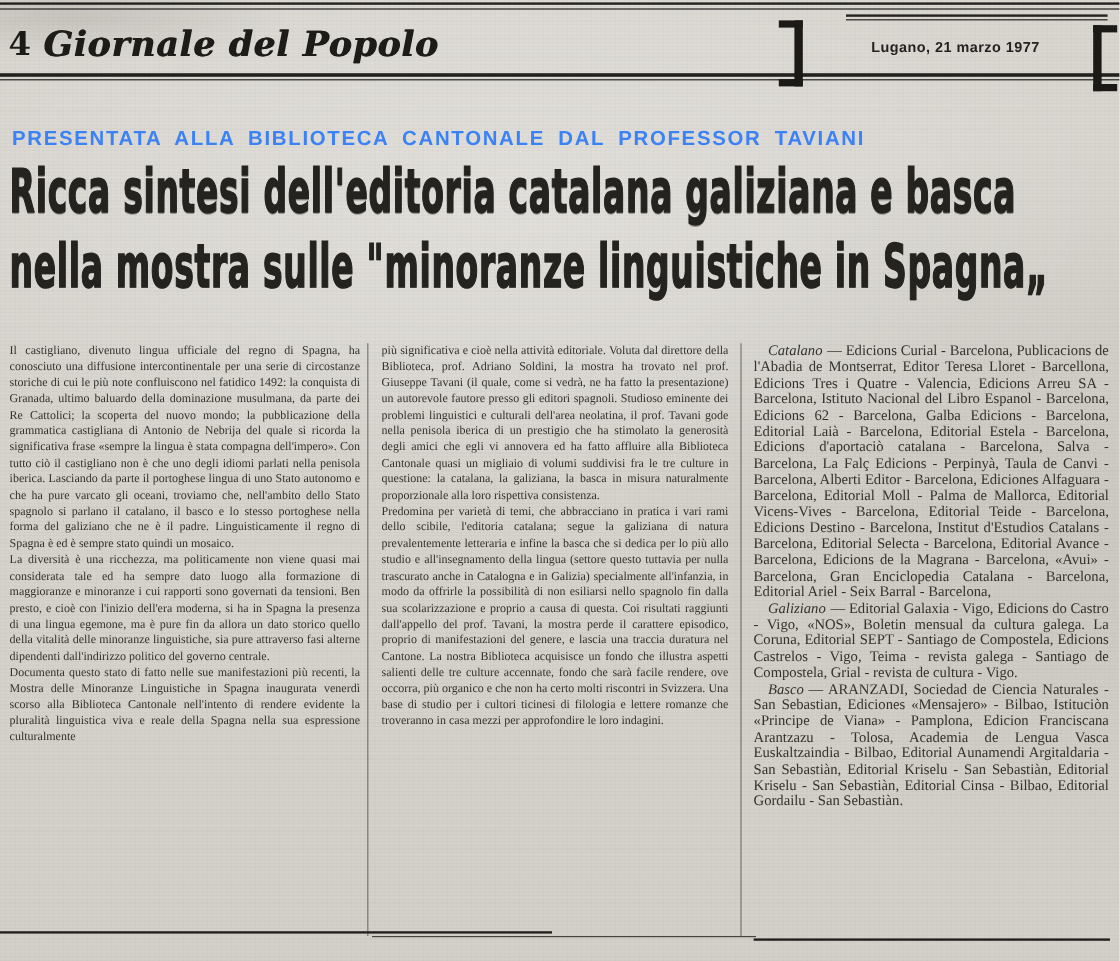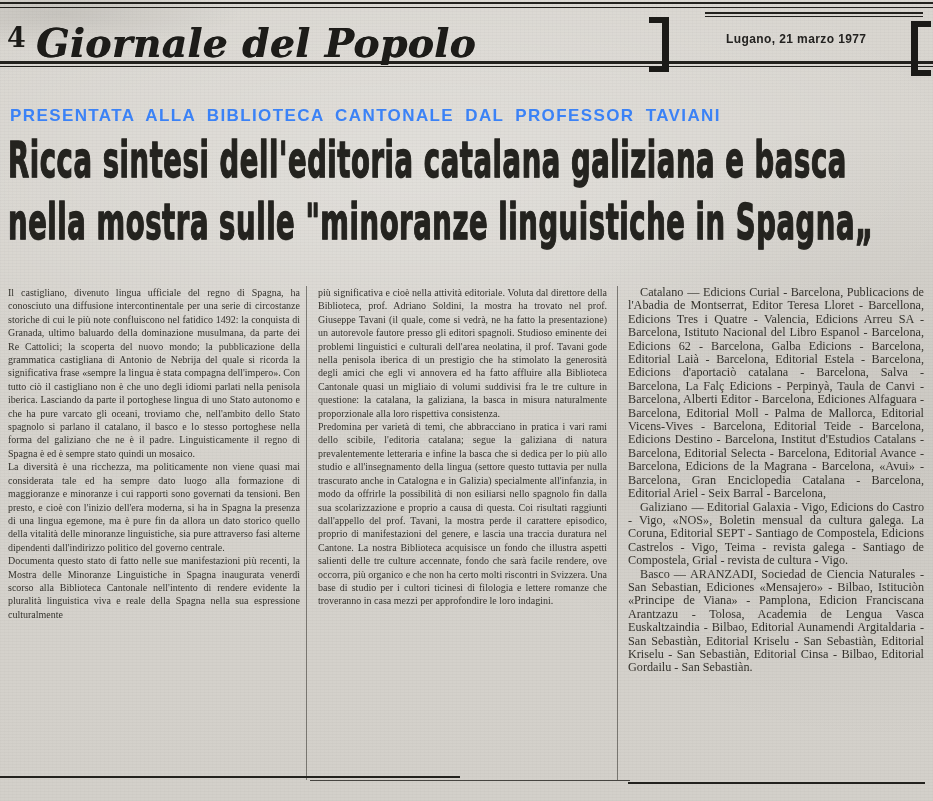--- a/index.html
+++ b/index.html
@@ -20,21 +20,21 @@
   }
   .rule{position:absolute;background:#23221e;}
   
   .mast-pageno{
     position:absolute;left:7px;top:22px;
     font-family:"DejaVu Serif",serif;font-weight:bold;font-size:27px;color:#1c1b18;
   }
   .mast-title{
     position:absolute;left:36px;top:20px;
     font-family:"DejaVu Serif",serif;font-style:italic;font-weight:bold;
-    font-size:39px;letter-spacing:0.5px;color:#1d1c19;
+    font-size:29px;letter-spacing:0.5px;color:#1d1c19;
     text-shadow:0.6px 0 0 #1d1c19;
     white-space:nowrap;
   }
   .bracket{position:absolute;border:0 solid #1b1a17;}
   .bracket-close{left:649px;top:17px;width:13px;height:43px;border-top-width:6px;border-bottom-width:6px;border-right-width:7px;}
   .bracket-open{left:911px;top:21px;width:13px;height:43px;border-top-width:6px;border-bottom-width:6px;border-left-width:7px;}
   .mast-date{
     position:absolute;left:726px;top:32px;
     font-family:"Liberation Sans","DejaVu Sans",sans-serif;font-weight:bold;
     font-size:12px;color:#232220;letter-spacing:0.4px;white-space:nowrap;
@@ -62,21 +62,21 @@
     font-size:10px;line-height:13.4px;text-align:justify;color:#34322c;
   }
   .col p{margin:0;}
   .col-1{left:8px;width:292px;}
   .col-2{left:318px;width:289px;}
   .col-3{left:628px;width:296px;font-size:12.2px;}
   .col-3 p{text-indent:12px;}
   .divider{position:absolute;top:286px;width:1px;height:494px;background:rgba(45,43,38,0.55);}
   .divider-1{left:306px;}
   .divider-2{left:617px;}
-  .lead-in{margin-right:4px;}
+  .lead-in{font-style:italic;margin-right:4px;}
 </style>
 </head>
 <body>
 
 <div class="paper-noise"></div>
 
 <div class="rule" style="top:2px;left:0;width:933px;height:2px;"></div>
 <div class="rule" style="top:7px;left:0;width:933px;height:1px;"></div>
 <div class="rule" style="top:12px;left:705px;width:218px;height:2px;"></div>
 <div class="rule" style="top:16px;left:705px;width:218px;height:1px;"></div>

